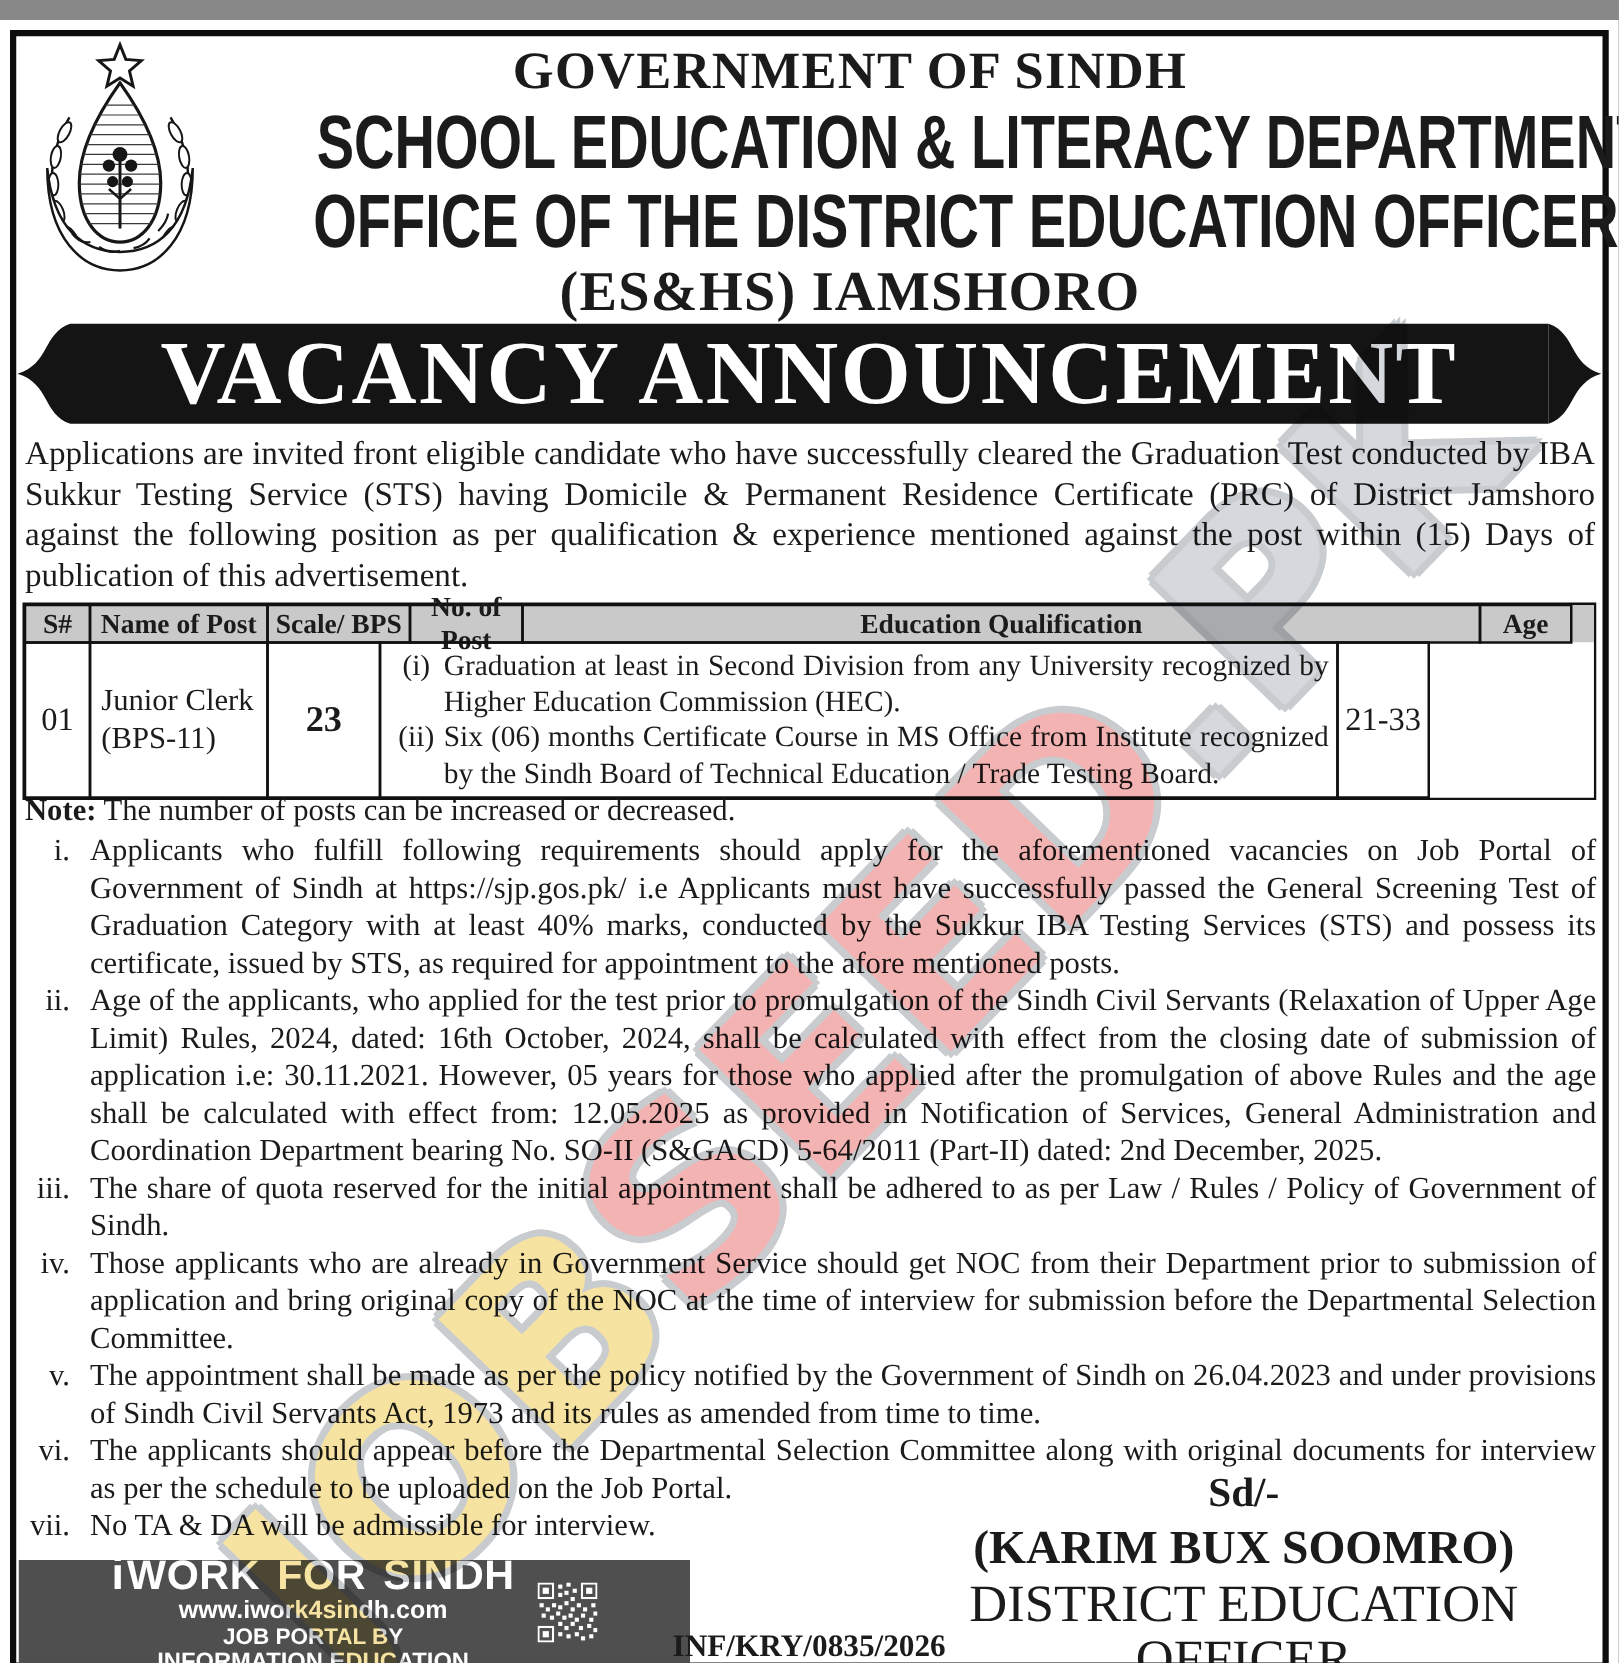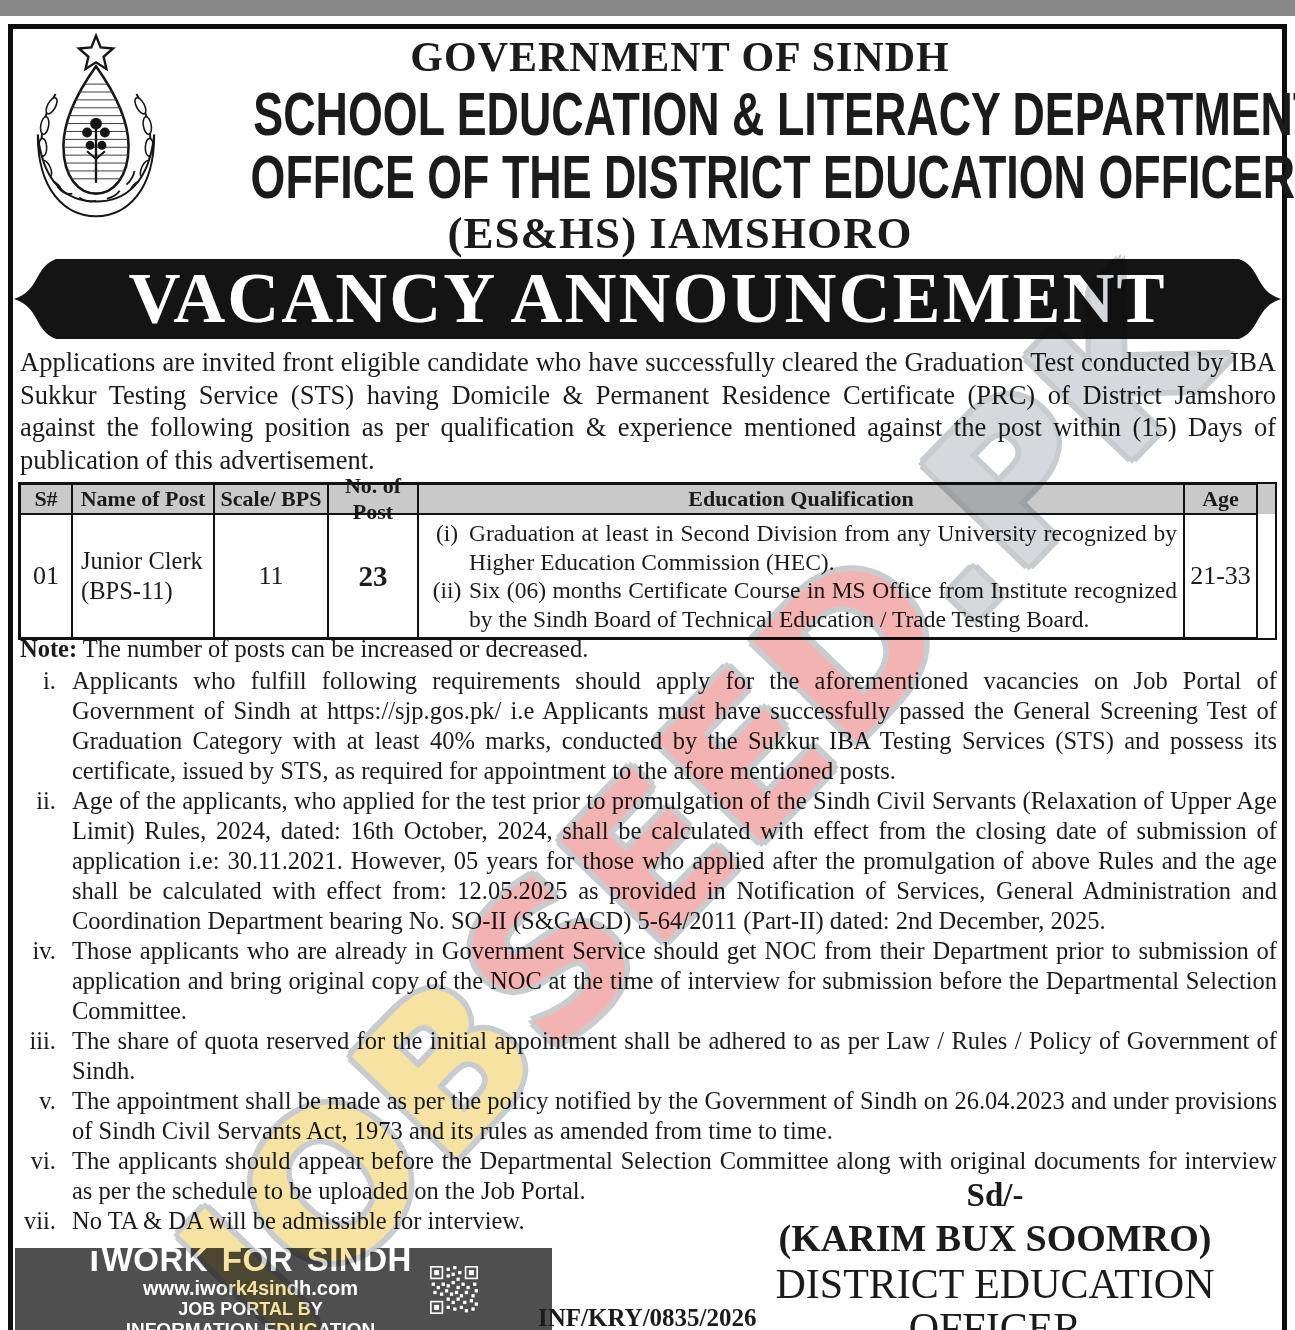--- a/index.html
+++ b/index.html
@@ -189,21 +189,20 @@
       <div class="cell hcell c1">S#</div>
       <div class="cell hcell c2">Name of Post</div>
       <div class="cell hcell c3">Scale/ BPS</div>
       <div class="cell hcell c4">No. of Post</div>
       <div class="cell hcell c5">Education Qualification</div>
       <div class="cell hcell c6">Age</div>
     </div>
     <div class="brow">
       <div class="cell bcell c1">01</div>
       <div class="cell bcell post c2">Junior Clerk (BPS-11)</div>
-      <div class="cell bcell c3">11</div>
       <div class="cell bcell count c4">23</div>
       <div class="cell bcell qual c5">
         <div class="qrow">
           <span class="qnum">(i)</span>
           <span class="qtext">Graduation at least in Second Division from any University recognized by Higher Education Commission (HEC).</span>
         </div>
         <div class="qrow">
           <span class="qnum">(ii)</span>
           <span class="qtext">Six (06) months Certificate Course in MS Office from Institute recognized by the Sindh Board of Technical Education / Trade Testing Board.</span>
         </div>
@@ -219,26 +218,26 @@
     </div>
     <div class="item">
       <span class="num">i.</span>
       <span class="body">Applicants who fulfill following requirements should apply for the aforementioned vacancies on Job Portal of Government of Sindh at https://sjp.gos.pk/ i.e Applicants must have successfully passed the General Screening Test of Graduation Category with at least 40% marks, conducted by the Sukkur IBA Testing Services (STS) and possess its certificate, issued by STS, as required for appointment to the afore mentioned posts.</span>
     </div>
     <div class="item">
       <span class="num">ii.</span>
       <span class="body">Age of the applicants, who applied for the test prior to promulgation of the Sindh Civil Servants (Relaxation of Upper Age Limit) Rules, 2024, dated: 16th October, 2024, shall be calculated with effect from the closing date of submission of application i.e: 30.11.2021. However, 05 years for those who applied after the promulgation of above Rules and the age shall be calculated with effect from: 12.05.2025 as provided in Notification of Services, General Administration and Coordination Department bearing No. SO-II (S&amp;GACD) 5-64/2011 (Part-II) dated: 2nd December, 2025.</span>
     </div>
     <div class="item">
+      <span class="num">iii.</span>
+      <span class="body">The share of quota reserved for the initial appointment shall be adhered to as per Law / Rules / Policy of Government of Sindh.</span>
+    </div>
+    <div class="item">
       <span class="num">iv.</span>
       <span class="body">Those applicants who are already in Government Service should get NOC from their Department prior to submission of application and bring original copy of the NOC at the time of interview for submission before the Departmental Selection Committee.</span>
-    </div>
-    <div class="item">
-      <span class="num">iii.</span>
-      <span class="body">The share of quota reserved for the initial appointment shall be adhered to as per Law / Rules / Policy of Government of Sindh.</span>
     </div>
     <div class="item">
       <span class="num">v.</span>
       <span class="body">The appointment shall be made as per the policy notified by the Government of Sindh on 26.04.2023 and under provisions of Sindh Civil Servants Act, 1973 and its rules as amended from time to time.</span>
     </div>
     <div class="item">
       <span class="num">vi.</span>
       <span class="body">The applicants should appear before the Departmental Selection Committee along with original documents for interview as per the schedule to be uploaded on the Job Portal.</span>
     </div>
     <div class="item">

